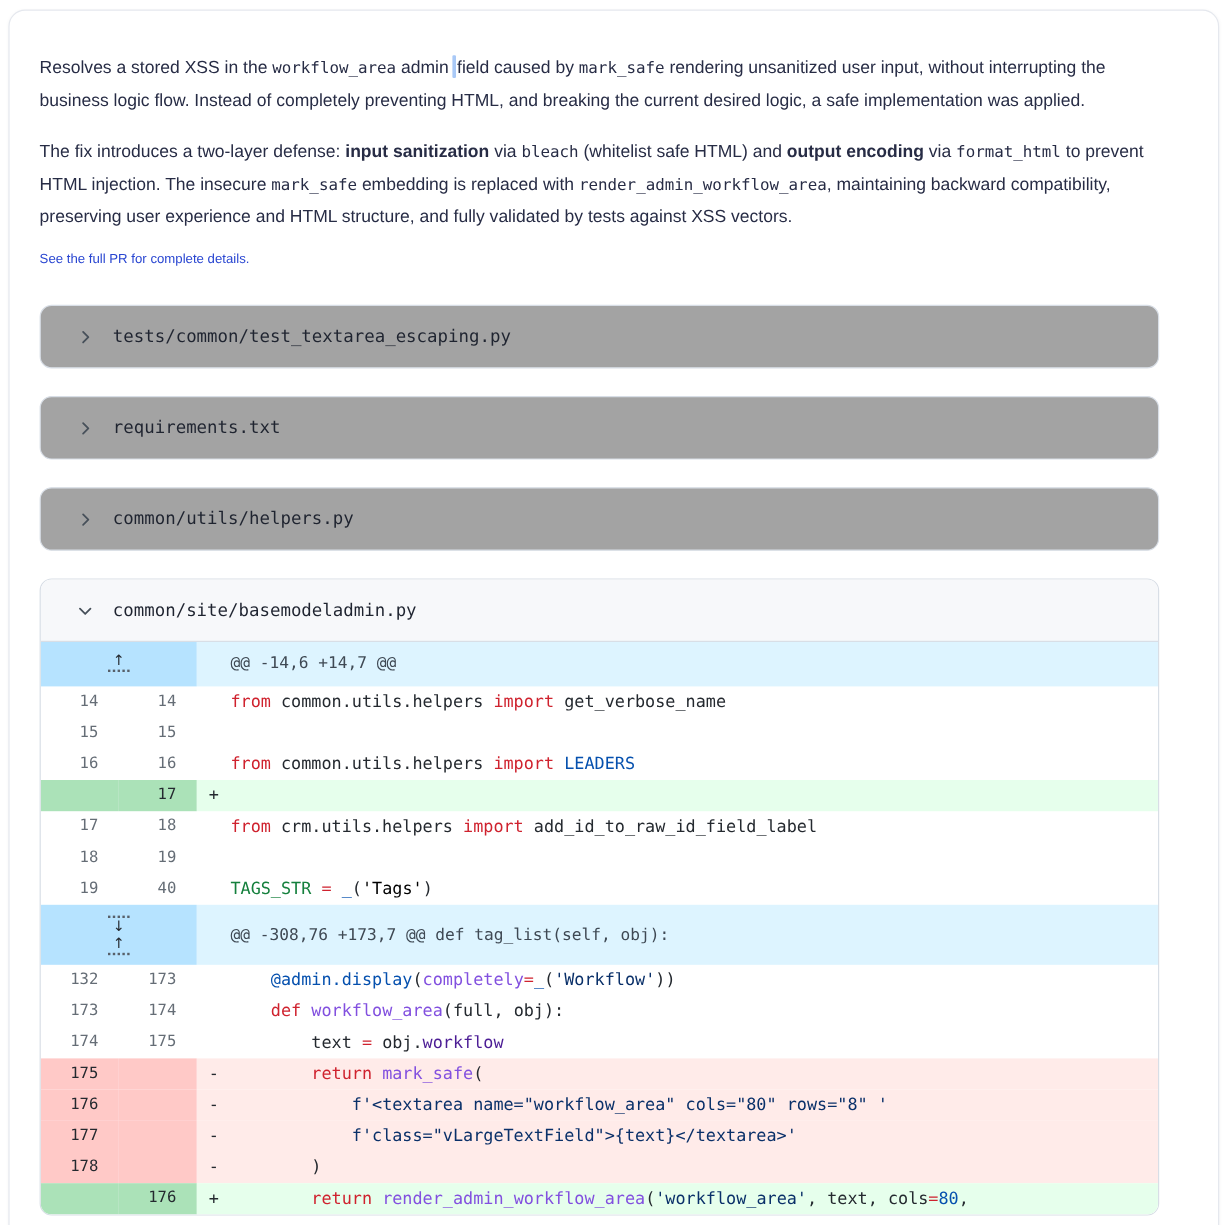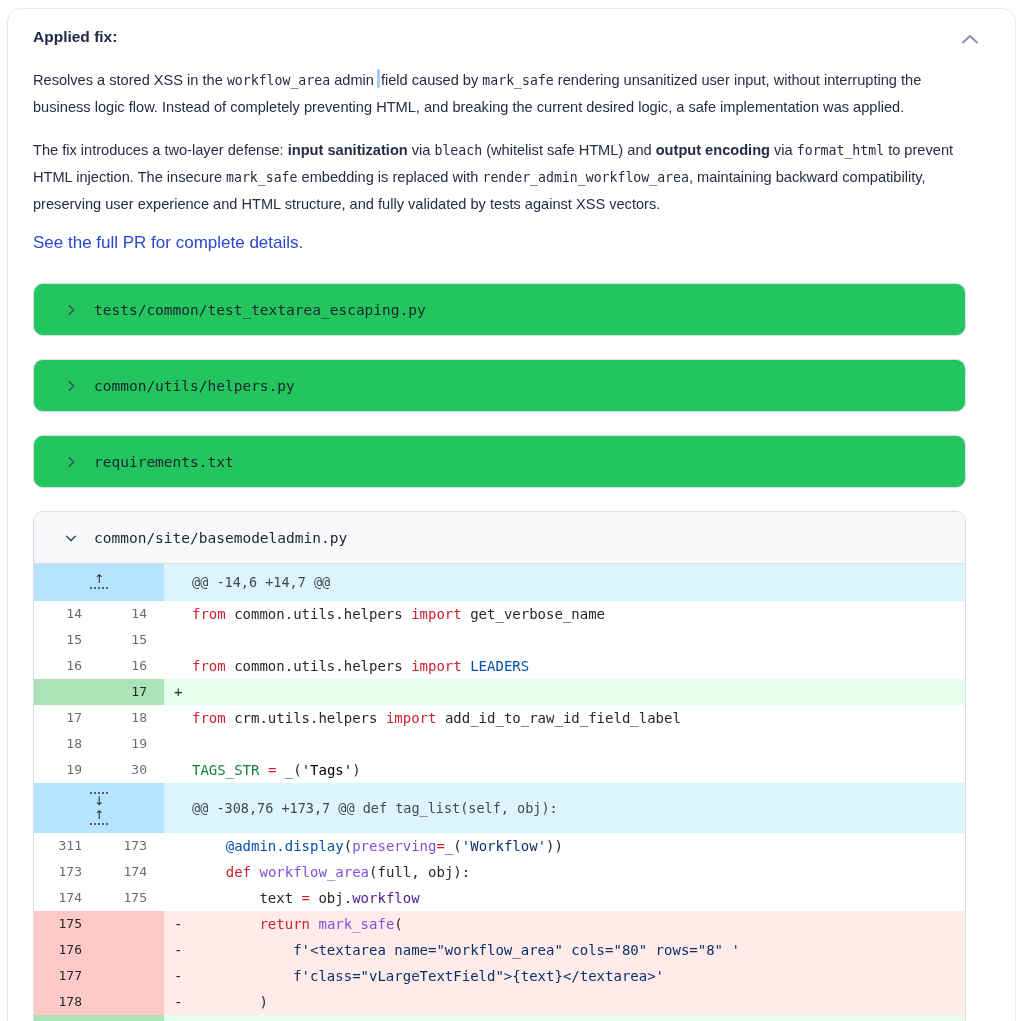--- a/index.html
+++ b/index.html
@@ -8,23 +8,23 @@
         border:1px solid #e5e8ee;border-radius:14px;box-sizing:border-box;
         padding:18px 26px 0 25px;box-shadow:0 1px 3px rgba(16,24,40,.04);}
   .card-header{display:flex;justify-content:space-between;align-items:flex-start;}
   .page-title{font-size:15.5px;font-weight:bold;color:#232849;margin:1px 0 0;}
   .collapse-btn{margin:4px 8px 0 0;cursor:pointer;background:none;border:none;padding:2px;}
   .para{font-size:14.6px;line-height:26px;color:#272c45;margin:17px 0 0;max-width:958px;}
   .para strong{font-weight:bold;}
   .icode{font-family:"DejaVu Sans Mono",monospace;font-size:13.2px;color:#272c45;}
   .caret{display:inline-block;width:3px;height:19px;background:#a9c9f7;vertical-align:text-bottom;
          margin:0 1px 0 3px;border-radius:1px;}
-  .pr-link{display:inline-block;margin-top:16px;font-size:17px;color:#2946d1;text-decoration:none;cursor:pointer;}
+  .pr-link{display:inline-block;margin-top:16px;font-size:11px;color:#2946d1;text-decoration:none;cursor:pointer;}
   .file-list{margin-top:30px;}
-  .file-box{width:933px;border:1px solid #d8dee6;border-radius:10px;background:#22c55e;
+  .file-box{width:933px;border:1px solid #d8dee6;border-radius:10px;background:#a3a3a3;
             margin-bottom:23px;overflow:hidden;box-sizing:border-box;}
   .file-header{height:51px;display:flex;align-items:center;padding-left:30px;gap:16px;cursor:pointer;
                font-family:"DejaVu Sans Mono",monospace;font-size:14.5px;color:#1f2430;}
   .file-box.expanded{background:#fff;}
   .file-box.expanded .file-header{height:52px;background:#f7f8fa;border-bottom:1px solid #d8dee6;box-sizing:border-box;}
   .chev{flex:0 0 auto;display:flex;align-items:center;}
   
   .diff{font-family:"DejaVu Sans Mono",monospace;font-size:14px;background:#fff;}
   .diff-row{display:flex;height:26px;line-height:26px;}
   .g-old,.g-new{flex:0 0 65px;text-align:right;padding-right:17px;box-sizing:border-box;
@@ -42,30 +42,20 @@
                align-items:center;justify-content:center;gap:3px;}
   .hunk-content{flex:1;background:#ddf4ff;color:#3f4954;padding-left:28px;white-space:pre;font-size:13.5px;}
   .expander{cursor:pointer;display:flex;flex-direction:column;align-items:center;line-height:0;}
   .exp-dots{width:18px;border-top:2px dotted #57606a;margin:2px 0;}
   .exp-arrow{font-size:12px;line-height:11px;color:#24292f;font-family:"DejaVu Sans",sans-serif;display:block;}
 </style>
 </head>
 <body>
 
 <div class="card">
-  <div class="card-header">
-    <h1 class="page-title">Applied fix:</h1>
-    <button class="collapse-btn">
-      <span>
-        <svg width="18" height="12" viewBox="0 0 18 12">
-            <path d="M2 9.5 L9 3 L16 9.5" fill="none" stroke="#8b91ad" stroke-width="2" stroke-linecap="round" stroke-linejoin="round"></path>
-          </svg>
-      </span>
-    </button>
-  </div>
 
   <div id="paragraphs">
       <p class="para">Resolves a stored XSS in the <code class="icode">workflow_area</code> admin<span class="caret"></span>field caused by <code class="icode">mark_safe</code> rendering unsanitized user input, without interrupting the<br>business logic flow. Instead of completely preventing HTML, and breaking the current desired logic, a safe implementation was applied.</p>
       <p class="para">The fix introduces a two-layer defense: <strong>input sanitization</strong> via <code class="icode">bleach</code> (whitelist safe HTML) and <strong>output encoding</strong> via <code class="icode">format_html</code> to prevent<br>HTML injection. The insecure <code class="icode">mark_safe</code> embedding is replaced with <code class="icode">render_admin_workflow_area</code>, maintaining backward compatibility,<br>preserving user experience and HTML structure, and fully validated by tests against XSS vectors.</p>
     </div>
 
   <a class="pr-link">See the full PR for complete details.</a>
 
   <div class="file-list" id="file-list">
       <div class="file-box">
@@ -78,31 +68,31 @@
           <span>tests/common/test_textarea_escaping.py</span>
         </div>
       </div>
       <div class="file-box">
         <div class="file-header">
           <span class="chev">
             <svg width="14" height="14" viewBox="0 0 16 16">
               <path d="M6 3 L11 8 L6 13" fill="none" stroke="#47505a" stroke-width="1.7" stroke-linecap="round" stroke-linejoin="round"></path>
             </svg>
           </span>
+          <span>requirements.txt</span>
+        </div>
+      </div>
+      <div class="file-box">
+        <div class="file-header">
+          <span class="chev">
+            <svg width="14" height="14" viewBox="0 0 16 16">
+              <path d="M6 3 L11 8 L6 13" fill="none" stroke="#47505a" stroke-width="1.7" stroke-linecap="round" stroke-linejoin="round"></path>
+            </svg>
+          </span>
           <span>common/utils/helpers.py</span>
-        </div>
-      </div>
-      <div class="file-box">
-        <div class="file-header">
-          <span class="chev">
-            <svg width="14" height="14" viewBox="0 0 16 16">
-              <path d="M6 3 L11 8 L6 13" fill="none" stroke="#47505a" stroke-width="1.7" stroke-linecap="round" stroke-linejoin="round"></path>
-            </svg>
-          </span>
-          <span>requirements.txt</span>
         </div>
       </div>
       <div class="file-box expanded">
         <div class="file-header">
           <span class="chev">
             <svg width="14" height="14" viewBox="0 0 16 16">
               <path d="M3 6 L8 11 L13 6" fill="none" stroke="#47505a" stroke-width="1.7" stroke-linecap="round" stroke-linejoin="round"></path>
             </svg>
           </span>
           <span>common/site/basemodeladmin.py</span>
@@ -155,45 +145,45 @@
           <div class="diff-row context">
             <div class="g-old">18</div>
             <div class="g-new">19</div>
             <div class="row-content">
               <span class="marker"></span>
               <span class="code"></span>
             </div>
           </div>
           <div class="diff-row context">
             <div class="g-old">19</div>
-            <div class="g-new">30</div>
+            <div class="g-new">40</div>
             <div class="row-content">
               <span class="marker"></span>
               <span class="code"><span style="color:#15803d">TAGS_STR</span><span style="color:#24292f"> </span><span style="color:#cf222e">=</span><span style="color:#24292f"> </span><span style="color:#0550ae">_</span><span style="color:#24292f">(</span><span style="color:#000000">'Tags'</span><span style="color:#24292f">)</span></span>
             </div>
           </div>
           <div class="diff-row hunk double">
             <div class="hunk-gutter">
               <span class="expander">
                 <span class="exp-dots"></span>
                 <span class="exp-arrow">↓</span>
               </span>
               <span class="expander">
                 <span class="exp-arrow">↑</span>
                 <span class="exp-dots"></span>
               </span>
             </div>
             <div class="hunk-content">@@ -308,76 +173,7 @@ def tag_list(self, obj):</div>
           </div>
           <div class="diff-row context">
-            <div class="g-old">311</div>
+            <div class="g-old">132</div>
             <div class="g-new">173</div>
             <div class="row-content">
               <span class="marker"></span>
-              <span class="code"><span style="color:#24292f">    </span><span style="color:#0550ae">@admin.display</span><span style="color:#24292f">(</span><span style="color:#8250df">preserving</span><span style="color:#cf222e">=</span><span style="color:#0550ae">_</span><span style="color:#24292f">(</span><span style="color:#0a3069">'Workflow'</span><span style="color:#24292f">))</span></span>
+              <span class="code"><span style="color:#24292f">    </span><span style="color:#0550ae">@admin.display</span><span style="color:#24292f">(</span><span style="color:#8250df">completely</span><span style="color:#cf222e">=</span><span style="color:#0550ae">_</span><span style="color:#24292f">(</span><span style="color:#0a3069">'Workflow'</span><span style="color:#24292f">))</span></span>
             </div>
           </div>
           <div class="diff-row context">
             <div class="g-old">173</div>
             <div class="g-new">174</div>
             <div class="row-content">
               <span class="marker"></span>
               <span class="code"><span style="color:#24292f">    </span><span style="color:#cf222e">def</span><span style="color:#24292f"> </span><span style="color:#8250df">workflow_area</span><span style="color:#24292f">(full, obj):</span></span>
             </div>
           </div>

